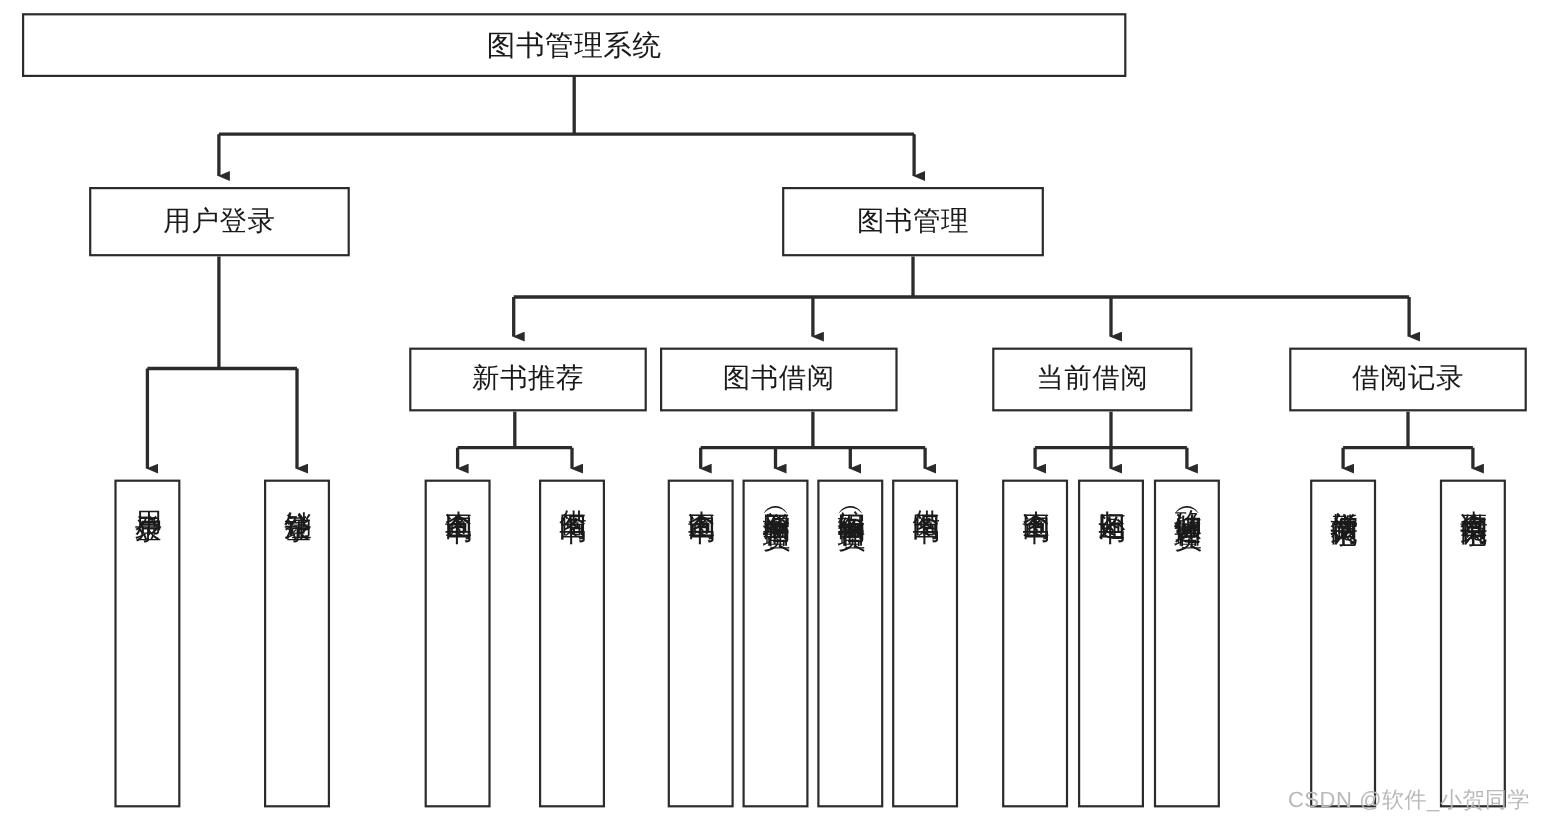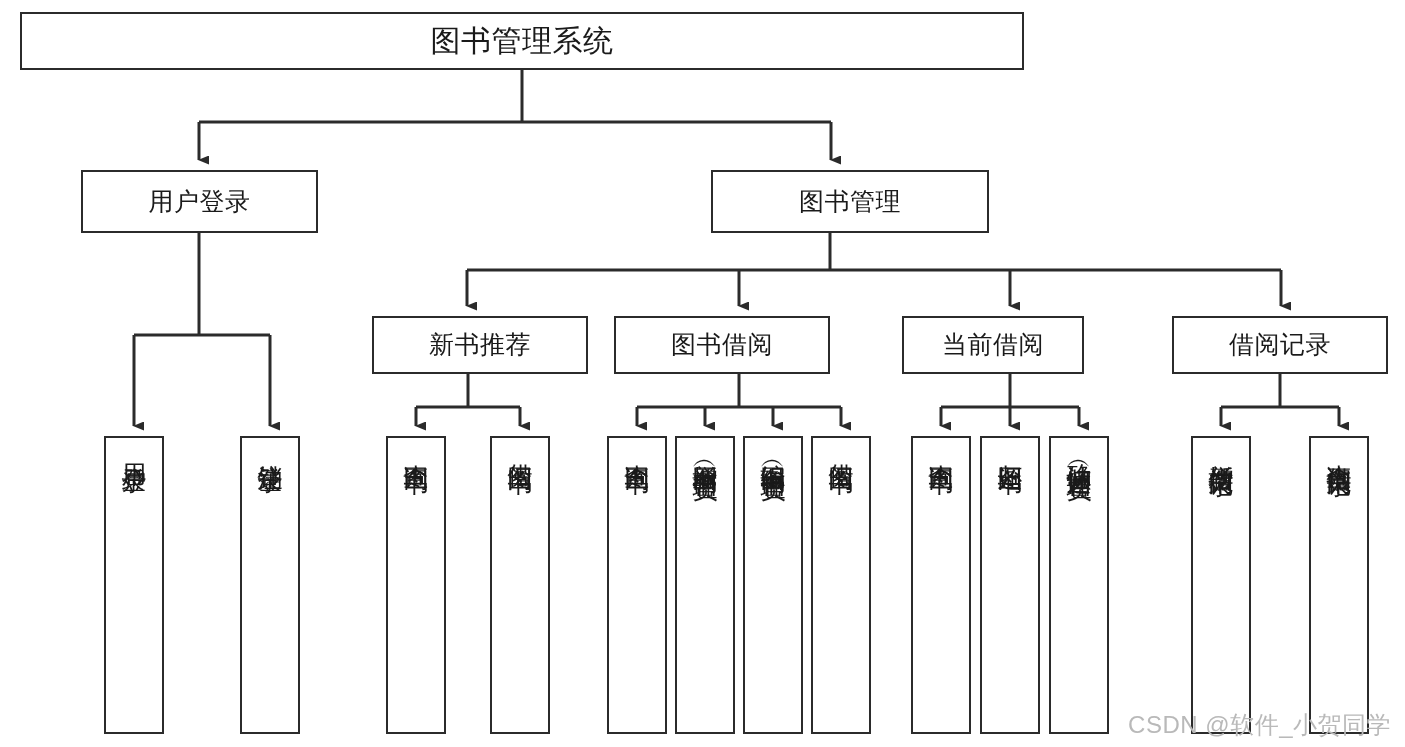--- a/index.html
+++ b/index.html
@@ -53,26 +53,26 @@
     padding-top: 6px;
   }
   .node.vertical .label {
     writing-mode: vertical-rl;
     text-orientation: upright;
     font-size: 25px;
     line-height: 1.08;
     letter-spacing: 2px;
     white-space: nowrap;
   }
-  .node.root .label { font-size: 30px; }
+  .node.root .label { font-size: 26px; }
   #watermark {
     position: absolute;
     right: 14px;
     bottom: 6px;
-    font-size: 24px;
+    font-size: 20px;
     color: #b9b9b9;
     letter-spacing: 0.5px;
     white-space: nowrap;
     pointer-events: none;
   }
 </style>
 </head>
 <body>
 
 <div id="diagram-root">
@@ -127,28 +127,28 @@
     </g>
   </svg>
 
   <div class="node horizontal root" style="left:20px; top:12px; width:1004px; height:58px;">
     <span class="label">图书管理系统</span>
   </div>
 
   <div class="node horizontal" style="left:81px; top:170px; width:237px; height:63px;">
     <span class="label">用户登录</span>
   </div>
-  <div class="node horizontal" style="left:711px; top:170px; width:278px; height:63px;">
+  <div class="node horizontal" style="left:711px; top:170px; width:238px; height:63px;">
     <span class="label">图书管理</span>
   </div>
 
   <div class="node horizontal" style="left:372px; top:316px; width:216px; height:58px;">
     <span class="label">新书推荐</span>
   </div>
-  <div class="node horizontal" style="left:614px; top:316px; width:216px; height:58px;">
+  <div class="node horizontal" style="left:600px; top:316px; width:216px; height:58px;">
     <span class="label">图书借阅</span>
   </div>
   <div class="node horizontal" style="left:902px; top:316px; width:182px; height:58px;">
     <span class="label">当前借阅</span>
   </div>
   <div class="node horizontal" style="left:1172px; top:316px; width:216px; height:58px;">
     <span class="label">借阅记录</span>
   </div>
 
   <div class="node vertical" style="left:104px; top:436px; width:60px; height:298px;">

